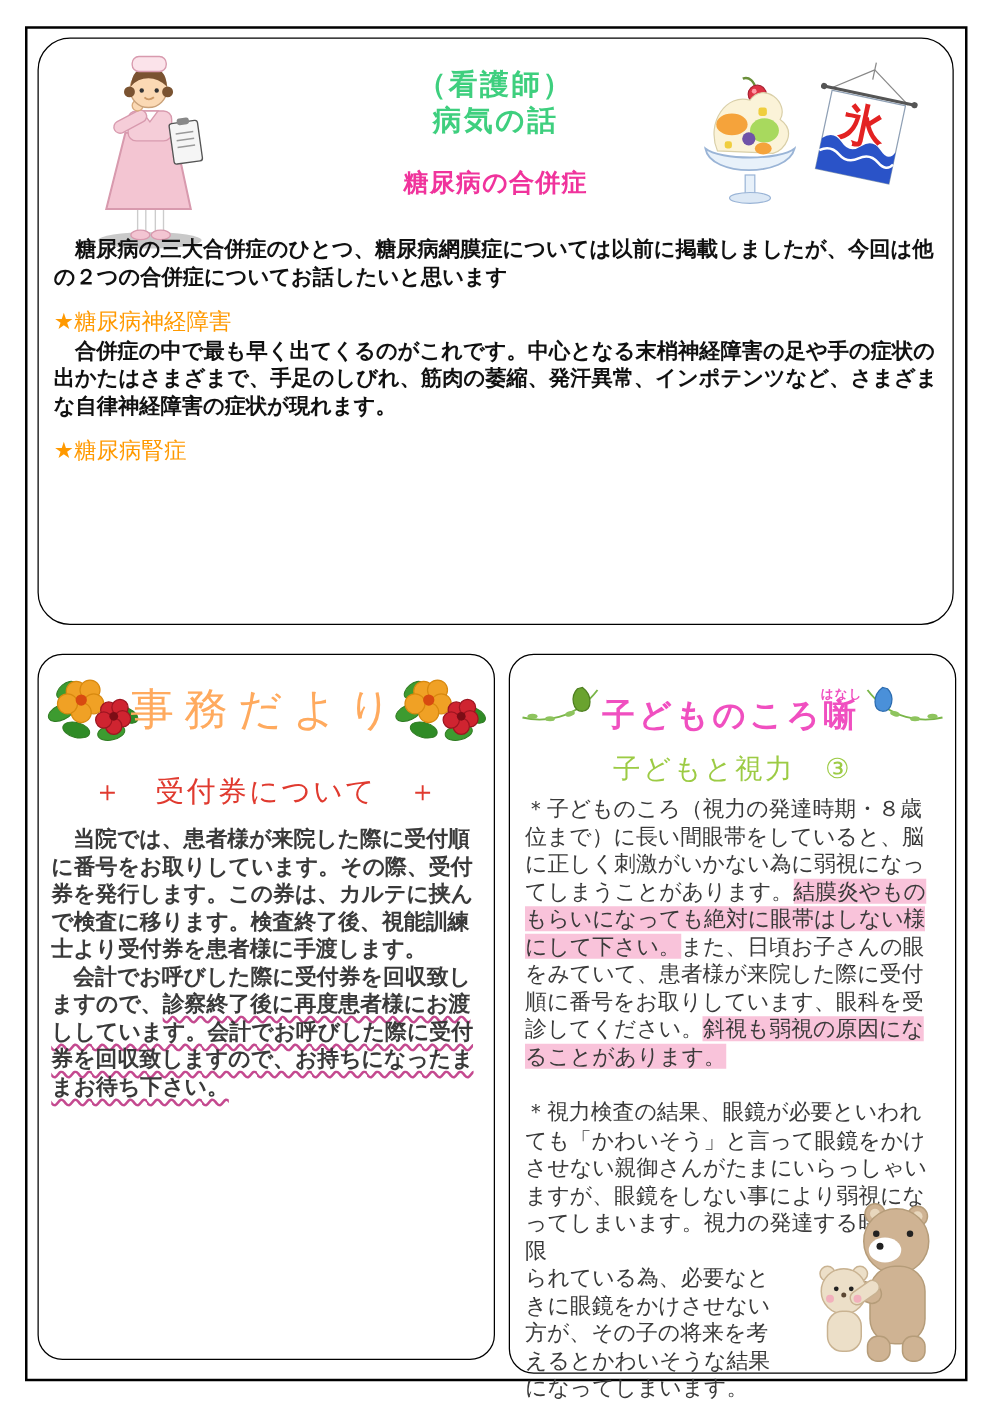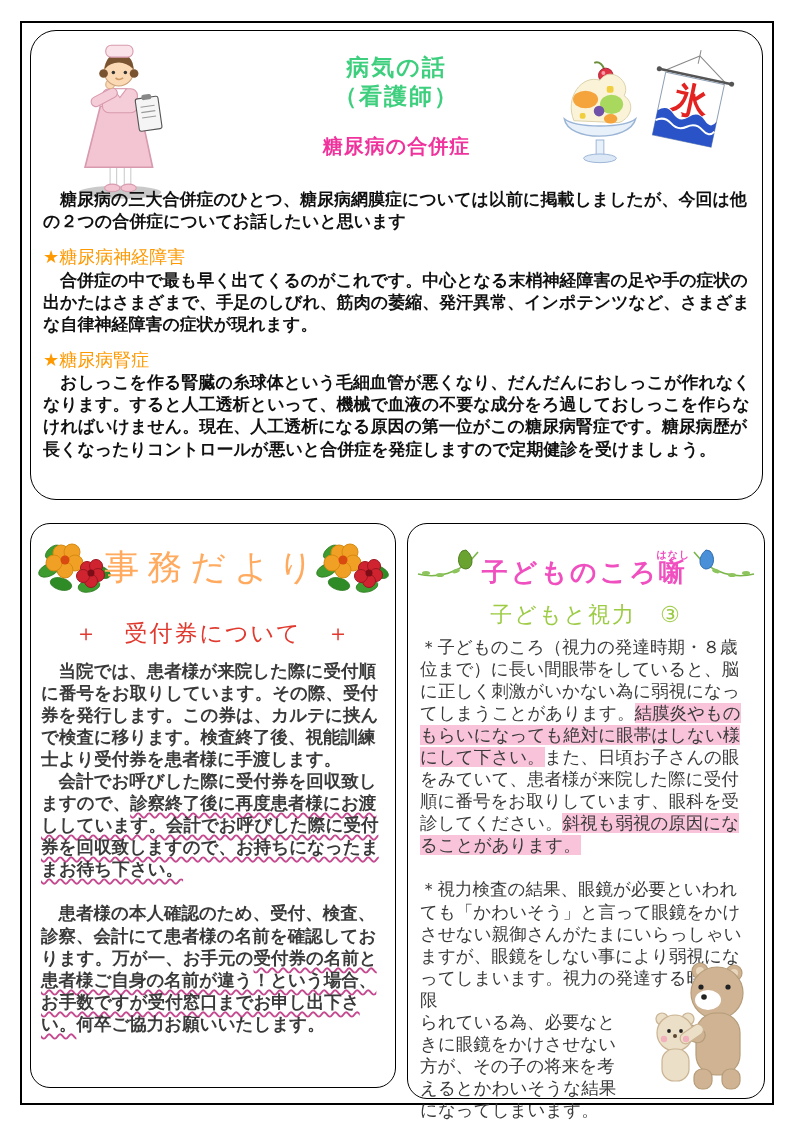--- a/index.html
+++ b/index.html
@@ -102,22 +102,22 @@
       <circle cx="67" cy="28" r="4" fill="#7a5331"></circle>
       <rect x="41" y="2" width="25" height="11" rx="5" fill="#fbe3ea" stroke="#d89aae"></rect>
       <circle cx="48" cy="27" r="1.6" fill="#333"></circle>
       <circle cx="59" cy="27" r="1.6" fill="#333"></circle>
       <path d="M50,32 Q53,35 57,32" stroke="#c96" fill="none" stroke-width="1.4"></path>
     </svg>
   </div>
 
   <div class="top-titles">
     <div class="top-title">
+      <div>（看護師）</div>
       <div>病気の話</div>
-      <div>（看護師）</div>
     </div>
     <div class="top-subtitle">糖尿病の合併症</div>
   </div>
 
   <div class="ice-wrap">
     <svg viewBox="0 0 90 112" width="88" height="108">
       <path d="M50,14 C49,6 44,2 39,4" stroke="#6a8f3a" stroke-width="2" fill="none"></path>
       <circle cx="51" cy="17" r="7.5" fill="#dd3344" stroke="#a82233"></circle>
       <circle cx="48.5" cy="14.5" r="2" fill="#ff9aa6"></circle>
       <path d="M18,64 C8,40 26,16 45,22 C56,6 78,24 70,38 C84,48 74,64 64,66 Z" fill="#fbf3d8" stroke="#d9cfa8"></path>
@@ -148,21 +148,20 @@
         <path d="M15,80 Q23,74 31,80 T47,80 T63,80 T75,79" stroke="#fff" stroke-width="2" fill="none"></path>
       </g>
     </svg>
   </div>
 
   <div class="top-text">
     <p>　糖尿病の三大合併症のひとつ、糖尿病網膜症については以前に掲載しましたが、今回は他の２つの合併症についてお話したいと思います</p>
     <h3 class="sec-heading">★糖尿病神経障害</h3>
     <p class="sec-body">　合併症の中で最も早く出てくるのがこれです。中心となる末梢神経障害の足や手の症状の出かたはさまざまで、手足のしびれ、筋肉の萎縮、発汗異常、インポテンツなど、さまざまな自律神経障害の症状が現れます。</p>
     <h3 class="sec-heading">★糖尿病腎症</h3>
-    <p class="sec-body">　おしっこを作る腎臓の糸球体という毛細血管が悪くなり、だんだんにおしっこが作れなくなります。すると人工透析といって、機械で血液の不要な成分をろ過しておしっこを作らなければいけません。現在、人工透析になる原因の第一位がこの糖尿病腎症です。糖尿病歴が長くなったりコントロールが悪いと合併症を発症しますので定期健診を受けましょう。</p>
   </div>
 </div>
 
 <div class="rbox box-office">
   <div class="office-header">
     <span class="flower fl-left">
       <svg viewBox="0 0 74 54" width="74" height="54">
         <g stroke="#2f7b22" stroke-width="0.8">
           <ellipse cx="12" cy="30" rx="11" ry="6" transform="rotate(-25 12 30)" fill="#3d9b30"></ellipse>
           <ellipse cx="24" cy="44" rx="11" ry="6" transform="rotate(15 24 44)" fill="#2f8b26"></ellipse>
@@ -214,21 +213,20 @@
             <circle cx="46" cy="36" r="6.5"></circle>
         </g>
         <circle cx="54" cy="33" r="3.5" fill="#7c0d16"></circle>
       </svg>
     </span>
   </div>
   <div class="office-subtitle">＋　受付券について　＋</div>
   <div class="office-body">
     <p>　当院では、患者様が来院した際に受付順に番号をお取りしています。その際、受付券を発行します。この券は、カルテに挟んで検査に移ります。検査終了後、視能訓練士より受付券を患者様に手渡します。</p>
     <p><span>　会計でお呼びした際に受付券を回収致しますので、</span><span class="wavy">診察終了後に再度患者様にお渡ししています。会計でお呼びした際に受付券を回収致しますので、お持ちになったままお待ち下さい。</span></p>
-    <p class="gap"><span>　患者様の本人確認のため、受付、検査、診察、会計にて患者様の名前を確認しております。万が一、お手元の</span><span class="wavy">受付券の名前と患者様ご自身の名前が違う！という場合、お手数ですが受付窓口までお申し出下さい。</span><span>何卒ご協力お願いいたします。</span></p>
   </div>
 </div>
 
 <div class="rbox box-exam">
   <div class="exam-header">
     <span class="vine v-left">
       <svg viewBox="0 0 64 42" width="64" height="42">
         <path d="M2,30 C18,34 44,32 62,8" stroke="#7ab648" stroke-width="1.5" fill="none"></path>
         <ellipse cx="10" cy="29" rx="4" ry="2" fill="#8ec45e"></ellipse>
         <ellipse cx="24" cy="31" rx="4" ry="2" fill="#8ec45e"></ellipse>

